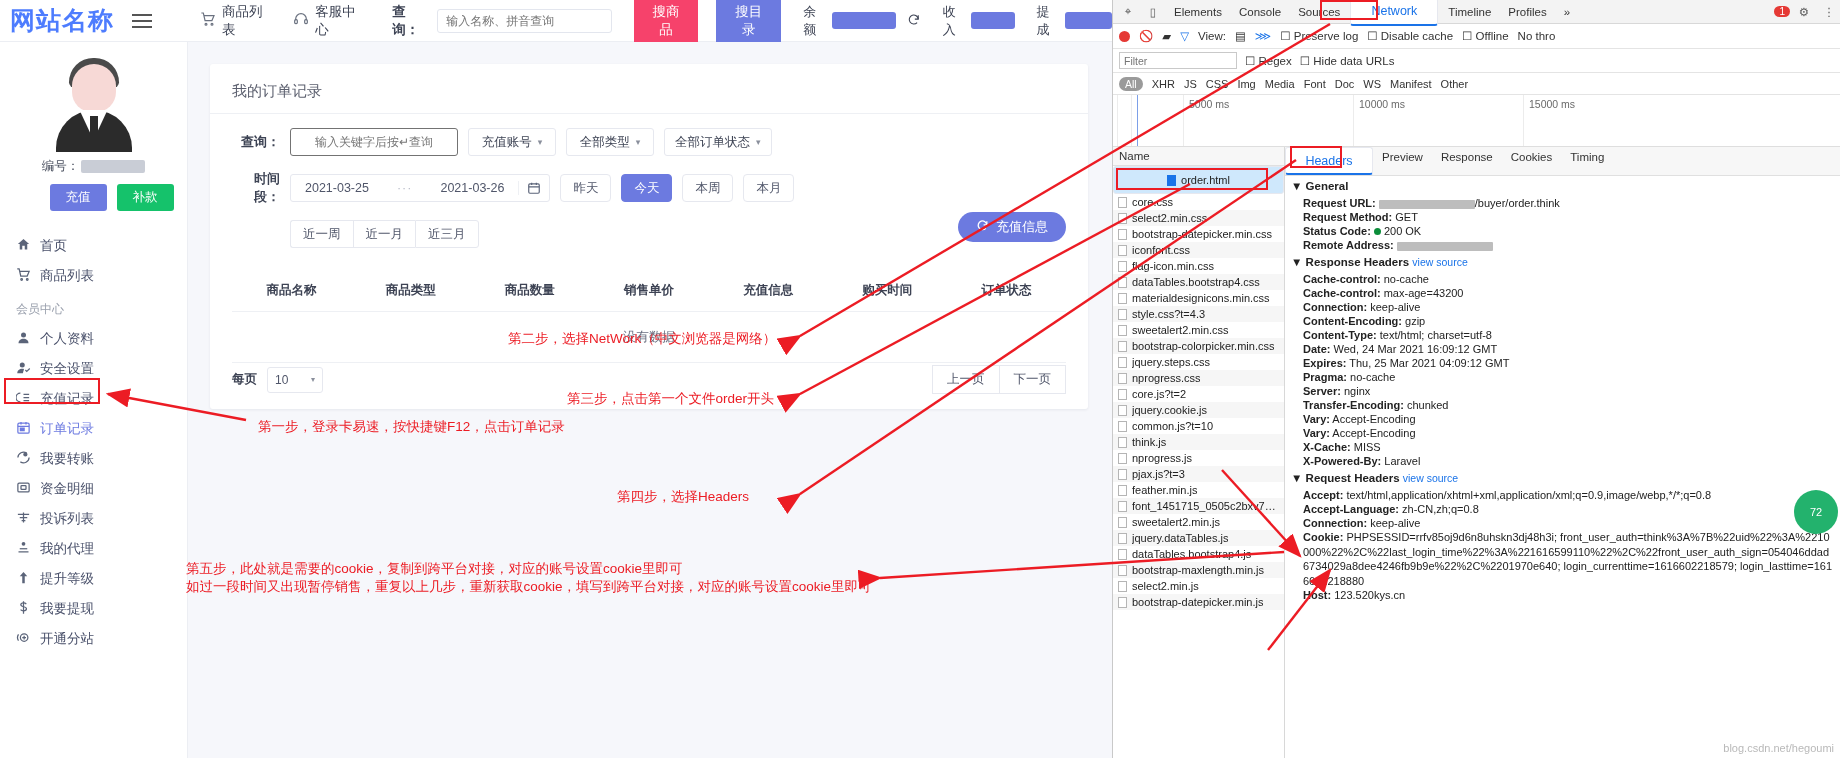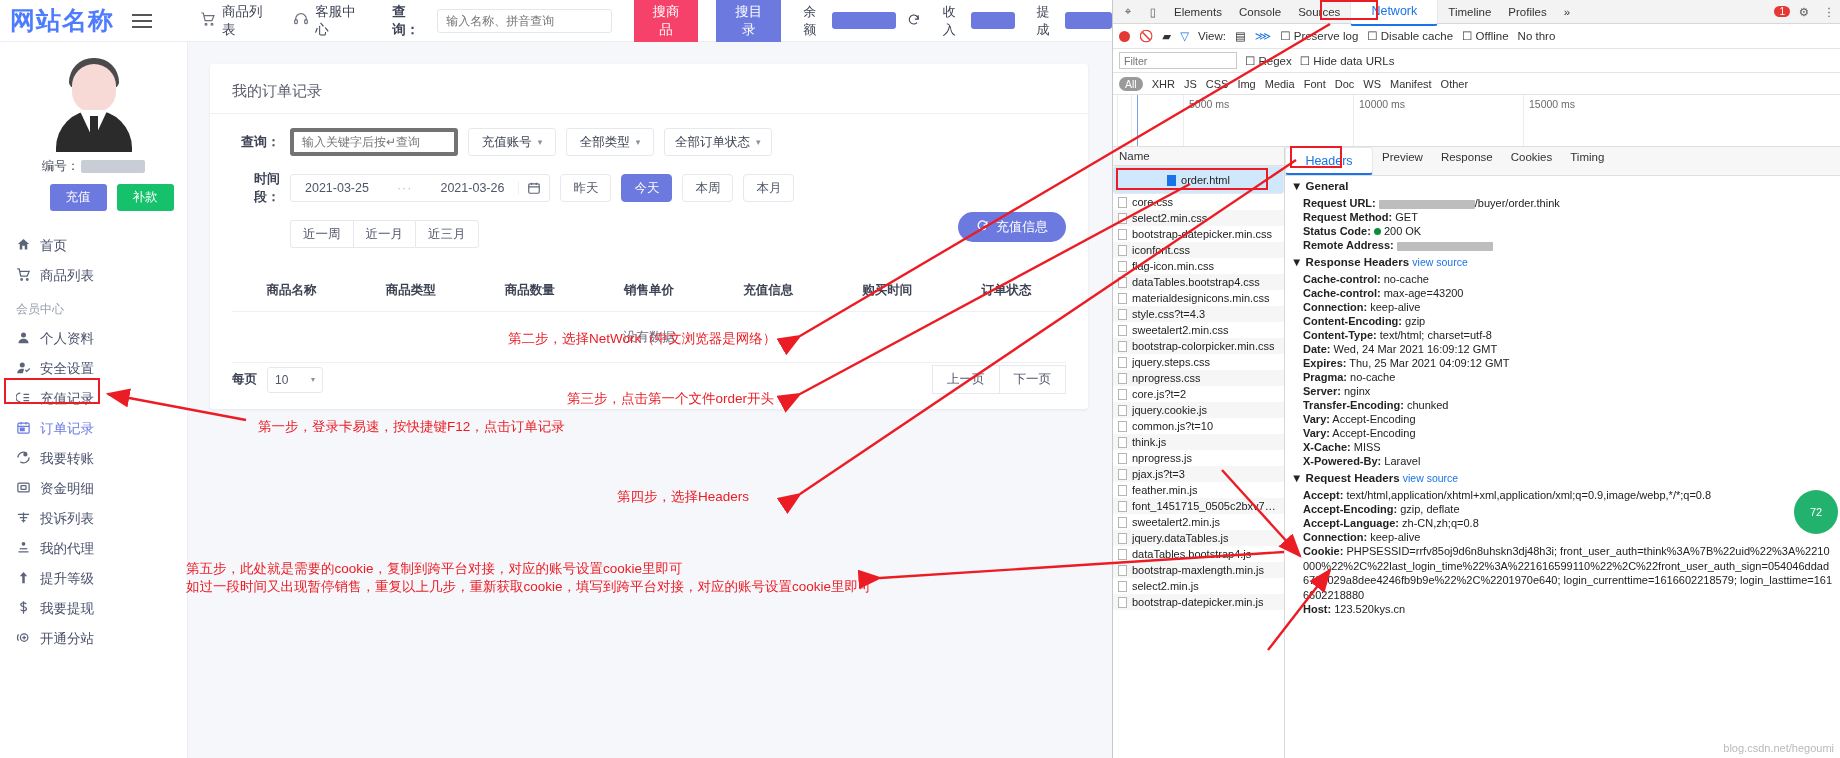--- a/index.html
+++ b/index.html
@@ -64,22 +64,22 @@
   .mi.active svg { color:#6c7ae0; }
 
   
   .main { position:absolute; left:188px; top:42px; width:924px; height:716px; background:#f6f7fb; }
   .card { position:absolute; left:22px; top:22px; width:878px; height:345px; background:#fff;
           border-radius:3px; box-shadow:0 1px 3px rgba(20,30,60,.07); }
   .card-title { font-size:15px; color:#5b5f6e; padding:18px 22px 12px; }
   .card-hr { height:1px; background:#eef0f4; margin:0 0px; }
   .form-row { display:flex; align-items:center; gap:10px; padding:14px 22px 0 22px; }
   .frm-label{ font-size:13px; color:#3d4354; font-weight:bold; width:48px; text-align:right;}
-  .frm-in { width:168px; height:28px; border:4px solid #737373; border-radius:3px; font-size:12px;
-            color:#b9bdc9; padding:0 8px; outline:none; background:#fff; }
+  .frm-in { width:168px; height:28px; border:1px solid #737373; border-radius:3px; font-size:12px;
+            color:#b9bdc9; padding:0 8px; outline:none; background:#fff;text-align:center; }
   .sel { height:28px; min-width:88px; border:1px solid #e6e8ef; border-radius:3px; font-size:12.5px;
          color:#3d4354; display:flex; align-items:center; justify-content:center; gap:6px; padding:0 10px;
          cursor:pointer; background:#fff;}
   .sel .cv { font-size:9px; color:#8a8f9c; }
   .dt { height:28px; border:1px solid #e6e8ef; border-radius:3px; display:flex; align-items:center;
         font-size:12.5px; color:#50566a; }
   .dt span { padding:0 14px; }
   .dt .dots { color:#b8bcc8; letter-spacing:1px;}
   .dt .calic { border-left:1px solid #eef0f4; padding:0 8px; display:flex; align-items:center;}
   .qbtn { height:28px; min-width:50px; border:1px solid #e6e8ef; background:#fff; border-radius:4px;
@@ -662,21 +662,20 @@
             <div class="kv"><b>Vary:</b><span> Accept-Encoding</span></div>
             <div class="kv"><b>Vary:</b><span> Accept-Encoding</span></div>
             <div class="kv"><b>X-Cache:</b><span> MISS</span></div>
             <div class="kv"><b>X-Powered-By:</b><span> Laravel</span></div>
           </div>
 
         <div class="sect">▼ <span>Request Headers</span>
           <span class="vs">view source</span></div>
         <div id="reqhdrs">
             <div class="kv"><b>Accept:</b><span> text/html,application/xhtml+xml,application/xml;q=0.9,image/webp,*/*;q=0.8</span></div>
-            <div class="kv"><b>Accept-Encoding:</b><span> gzip, deflate</span></div>
             <div class="kv"><b>Accept-Language:</b><span> zh-CN,zh;q=0.8</span></div>
             <div class="kv"><b>Connection:</b><span> keep-alive</span></div>
           </div>
         <div class="wrapkv"><b>Cookie:</b> <span>PHPSESSID=rrfv85oj9d6n8uhskn3dj48h3i; front_user_auth=think%3A%7B%22uid%22%3A%2210000%22%2C%22last_login_time%22%3A%221616599110%22%2C%22front_user_auth_sign=054046ddad6734029a8dee4246fb9b9e%22%2C%2201970e640; login_currenttime=1616602218579; login_lasttime=1616602218880</span></div>
         <div class="kv"><b>Host:</b> <span>123.520kys.cn</span></div>
       </div>
     </div>
 
     <div class="greenbubble">72</div>
     <div class="watermark">blog.csdn.net/hegoumi</div>

